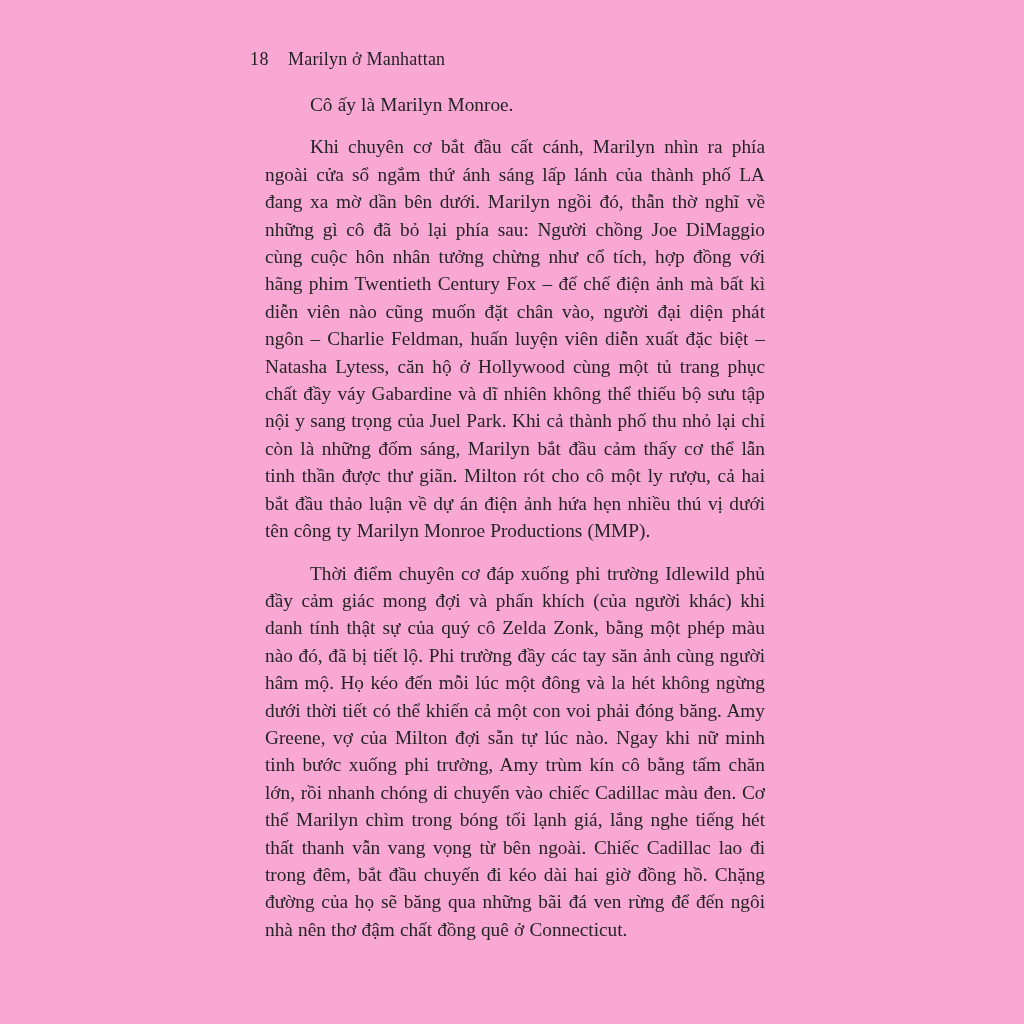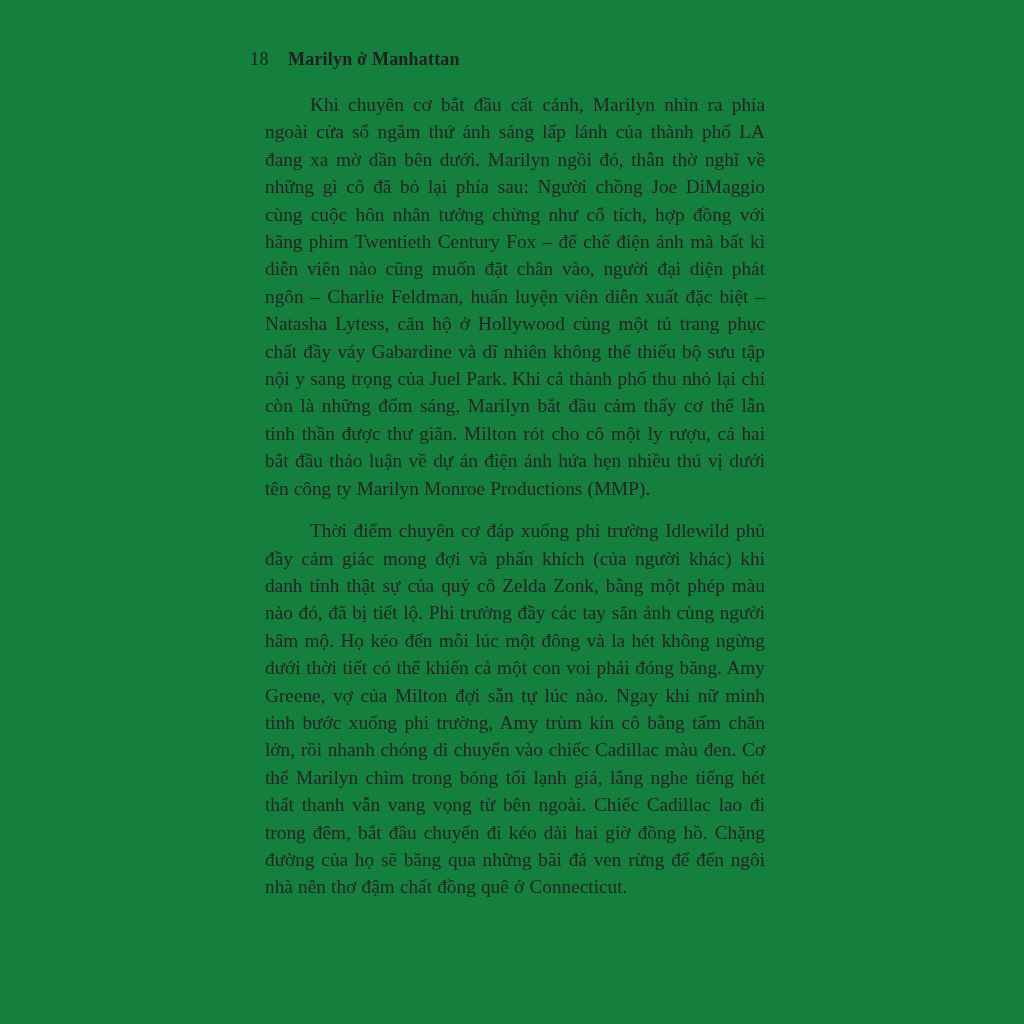--- a/index.html
+++ b/index.html
@@ -10,39 +10,39 @@
   body {
     width: 1024px;
     height: 1024px;
     position: relative;
     overflow: hidden;
     font-family: "Liberation Serif", "DejaVu Serif", serif;
   }
   .page {
     position: absolute;
     inset: 0;
-    background: #15803d;
+    background: #f9a8d4;
   }
   .running-header {
     position: absolute;
     top: 50px;
     left: 250px;
     display: flex;
     align-items: baseline;
     color: #1f1f1f;
     font-size: 18px;
     line-height: 18px;
     white-space: nowrap;
   }
   .running-header .page-number {
     font-weight: 400;
     letter-spacing: 0.5px;
   }
   .running-header .running-title {
-    font-weight: 700;
+    font-weight: 400;
     margin-left: 19px;
     letter-spacing: 0.2px;
   }
   .text-block {
     position: absolute;
     top: 91px;
     left: 265px;
     width: 500px;
     color: #242424;
   }
@@ -64,17 +64,18 @@
 <body>
 
 <div class="page">
 
   <header class="running-header">
     <span class="page-number">18</span>
     <span class="running-title">Marilyn ở Manhattan</span>
   </header>
 
   <main class="text-block">
+    <p class="para">Cô ấy là Marilyn Monroe.</p>
     <p class="para">Khi chuyên cơ bắt đầu cất cánh, Marilyn nhìn ra phía ngoài cửa sổ ngắm thứ ánh sáng lấp lánh của thành phố LA đang xa mờ dần bên dưới. Marilyn ngồi đó, thẫn thờ nghĩ về những gì cô đã bỏ lại phía sau: Người chồng Joe DiMaggio cùng cuộc hôn nhân tưởng chừng như cổ tích, hợp đồng với hãng phim Twentieth Century Fox – đế chế điện ảnh mà bất kì diễn viên nào cũng muốn đặt chân vào, người đại diện phát ngôn – Charlie Feldman, huấn luyện viên diễn xuất đặc biệt – Natasha Lytess, căn hộ ở Hollywood cùng một tủ trang phục chất đầy váy Gabardine và dĩ nhiên không thể thiếu bộ sưu tập nội y sang trọng của Juel Park. Khi cả thành phố thu nhỏ lại chỉ còn là những đốm sáng, Marilyn bắt đầu cảm thấy cơ thể lẫn tinh thần được thư giãn. Milton rót cho cô một ly rượu, cả hai bắt đầu thảo luận về dự án điện ảnh hứa hẹn nhiều thú vị dưới tên công ty Marilyn Monroe Productions (MMP).</p>
     <p class="para">Thời điểm chuyên cơ đáp xuống phi trường Idlewild phủ đầy cảm giác mong đợi và phấn khích (của người khác) khi danh tính thật sự của quý cô Zelda Zonk, bằng một phép màu nào đó, đã bị tiết lộ. Phi trường đầy các tay săn ảnh cùng người hâm mộ. Họ kéo đến mỗi lúc một đông và la hét không ngừng dưới thời tiết có thể khiến cả một con voi phải đóng băng. Amy Greene, vợ của Milton đợi sẵn tự lúc nào. Ngay khi nữ minh tinh bước xuống phi trường, Amy trùm kín cô bằng tấm chăn lớn, rồi nhanh chóng di chuyển vào chiếc Cadillac màu đen. Cơ thể Marilyn chìm trong bóng tối lạnh giá, lắng nghe tiếng hét thất thanh vẫn vang vọng từ bên ngoài. Chiếc Cadillac lao đi trong đêm, bắt đầu chuyến đi kéo dài hai giờ đồng hồ. Chặng đường của họ sẽ băng qua những bãi đá ven rừng để đến ngôi nhà nên thơ đậm chất đồng quê ở Connecticut.</p>
   </main>
 
 </div>
 
 </body></html>

